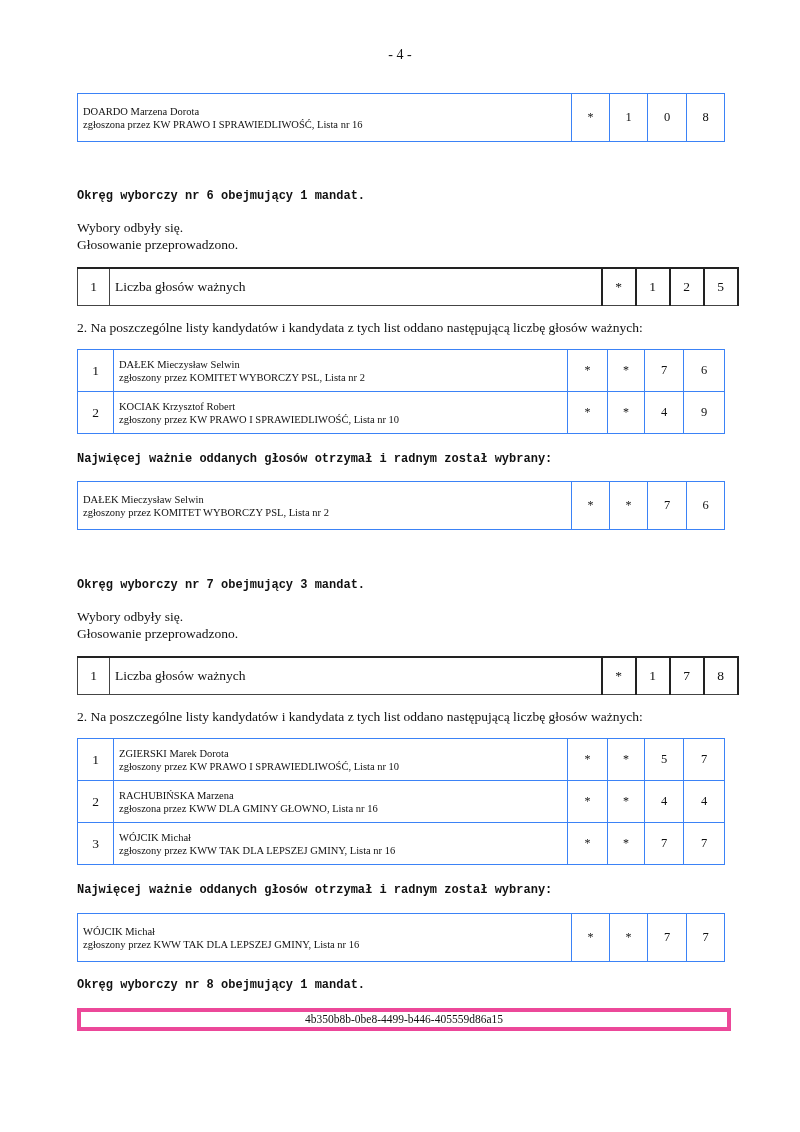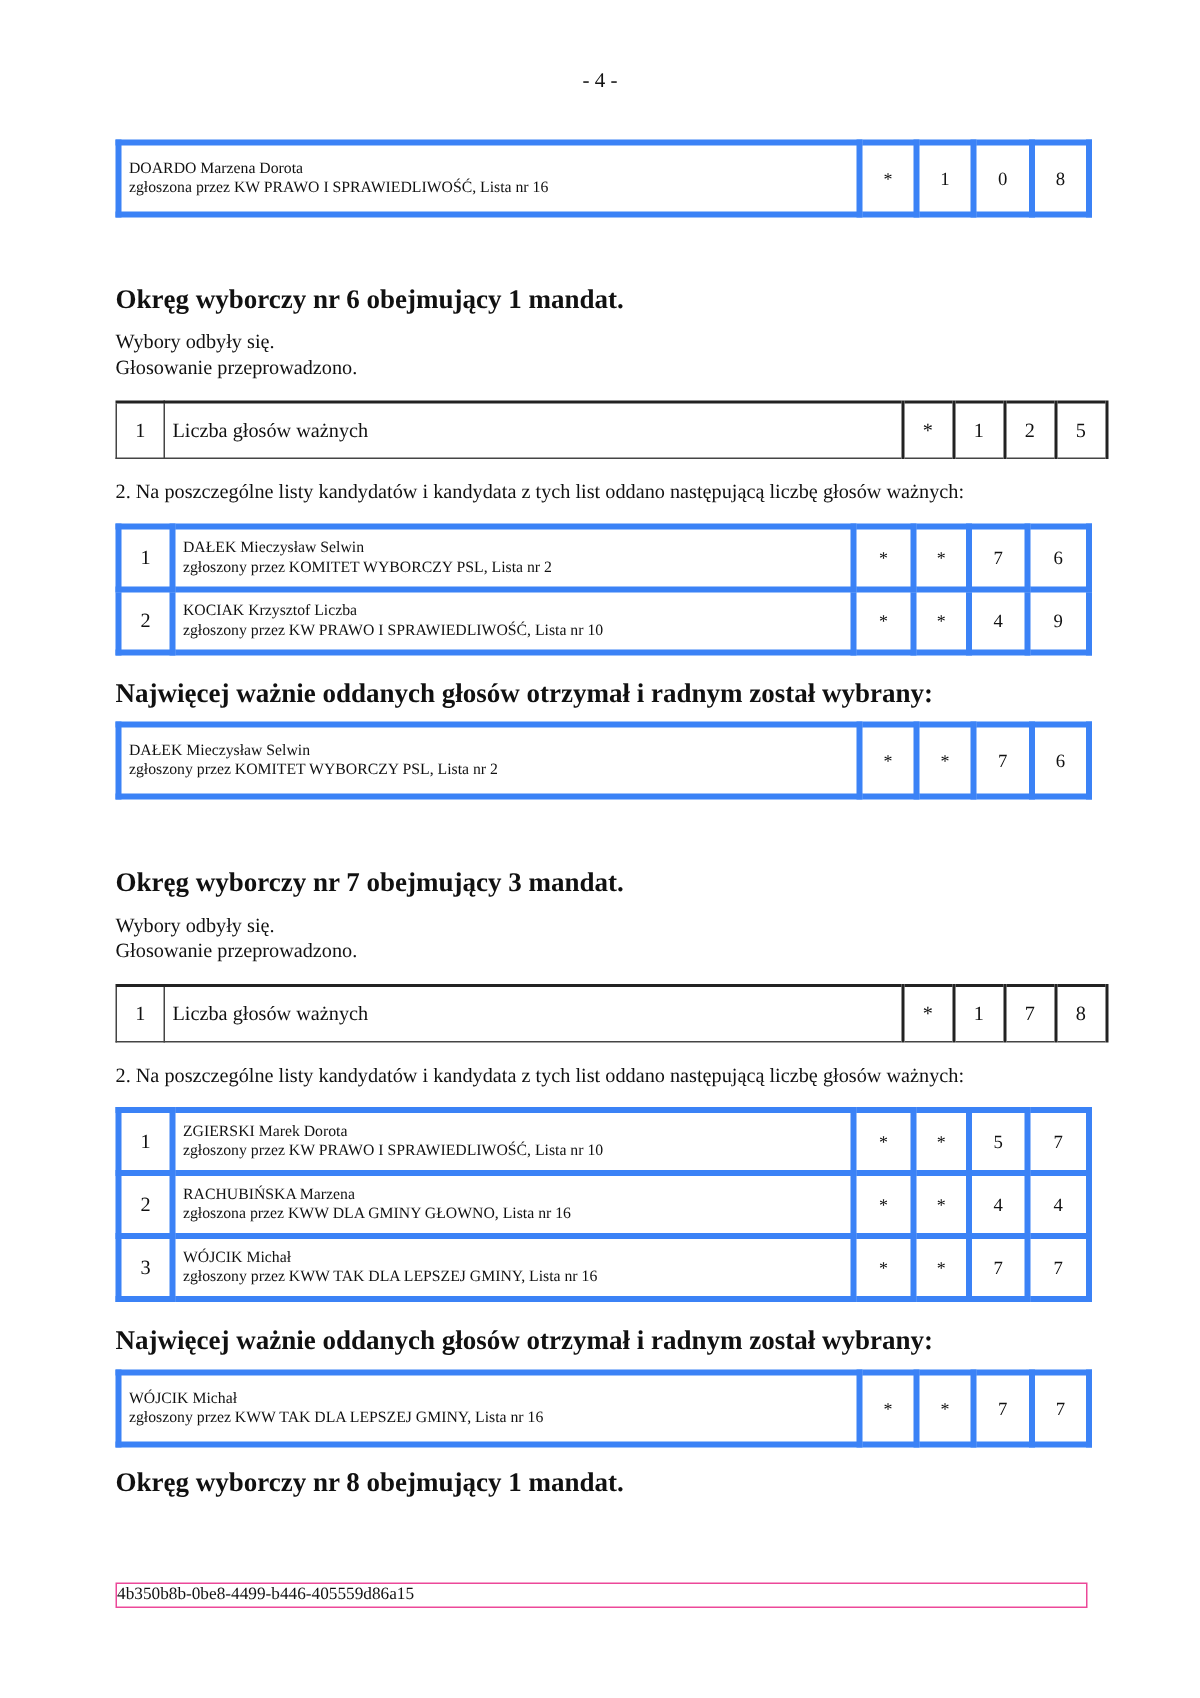--- a/index.html
+++ b/index.html
@@ -1,34 +1,34 @@
 <!DOCTYPE html>
 <html><head>
 <meta charset="utf-8">
 <style>
   html, body { margin: 0; padding: 0; background: #ffffff; }
   body { width: 800px; height: 1132px; position: relative; overflow: hidden;
          font-family: "Liberation Serif", "DejaVu Serif", serif; color: #111; }
   .abs { position: absolute; }
   .page-num { left: 0; width: 800px; top: 47px; text-align: center; font-size: 14px; }
-  .heading { font-weight: bold; font-size: 18px; left: 77px; }
+  .heading { font-weight: bold; font-size: 12px; left: 77px; font-family: Liberation Mono, monospace; }
   .para { font-size: 13.5px; left: 77px; line-height: 17px; }
   table { border-collapse: collapse; position: absolute; table-layout: fixed; }
-  td { border: 4px solid #3b82f6; padding: 0; vertical-align: middle; text-align: center; }
+  td { border: 1px solid #3b82f6; padding: 0; vertical-align: middle; text-align: center; }
   .cand { text-align: left; padding-left: 5px; font-size: 10.5px; line-height: 13px; }
   .num { font-size: 13.5px; }
   .digit { font-size: 12.5px; }
   .star { font-size: 12px; }
   .valid td { border: 1px solid #444; }
   .valid .lbl { text-align: left; padding-left: 5px; font-size: 13.5px; }
   .valid td.dg { border-left: 2px solid #222; font-size: 13.5px; }
   .valid td.dg-last { border-right: 2px solid #222; }
   .valid tr { border-top: 2px solid #222; }
-  .footer-id { left: 77px; width: 646px; top: 1055px; height: 15px; border: 1px solid #ec4899;
-               font-size: 11.5px; line-height: 15px; }
+  .footer-id { left: 77px; width: 646px; top: 1008px; height: 15px; border: 4px solid #ec4899;
+               text-align: center; font-size: 11.5px; line-height: 15px; }
 </style>
 </head>
 <body>
 
 <div class="abs page-num">- 4 -</div>
 
 <table style="left:77px; top:93px; width:647px;">
   <colgroup>
       <col style="width:494px">
       <col style="width:38px">
@@ -94,21 +94,21 @@
       <div>zgłoszony przez KOMITET WYBORCZY PSL, Lista nr 2</div>
     </td>
     <td class="star">*</td>
     <td class="star">*</td>
     <td class="digit">7</td>
     <td class="digit">6</td>
   </tr>
   <tr style="height:42px">
     <td class="num">2</td>
     <td class="cand">
-      <div>KOCIAK Krzysztof Liczba</div>
+      <div>KOCIAK Krzysztof Robert</div>
       <div>zgłoszony przez KW PRAWO I SPRAWIEDLIWOŚĆ, Lista nr 10</div>
     </td>
     <td class="star">*</td>
     <td class="star">*</td>
     <td class="digit">4</td>
     <td class="digit">9</td>
   </tr>
 </tbody>
   </table>
 

